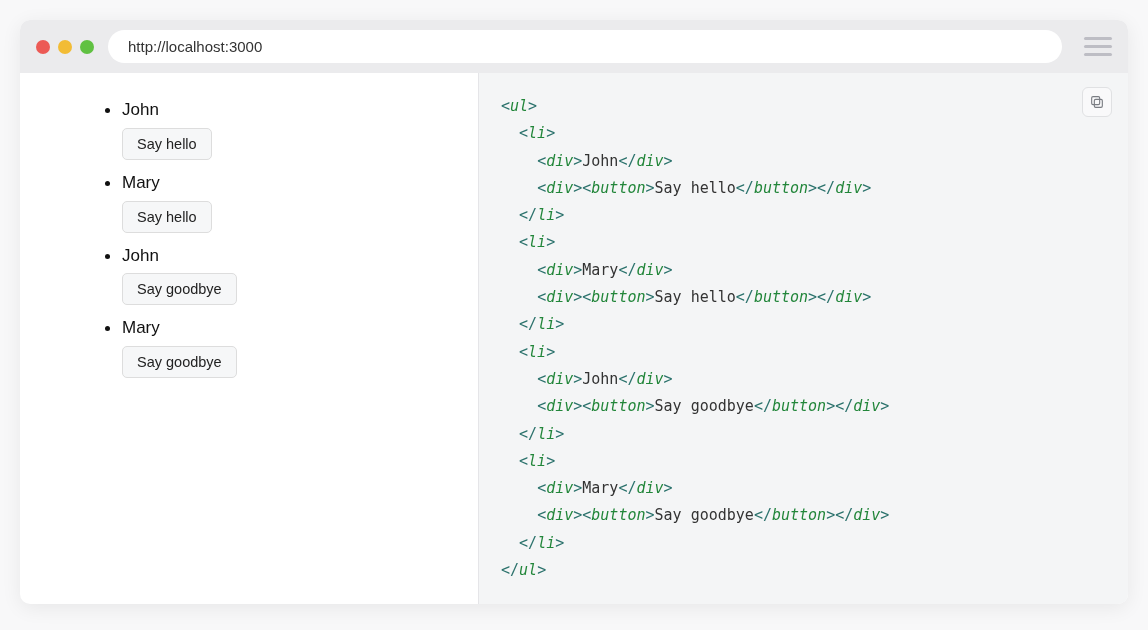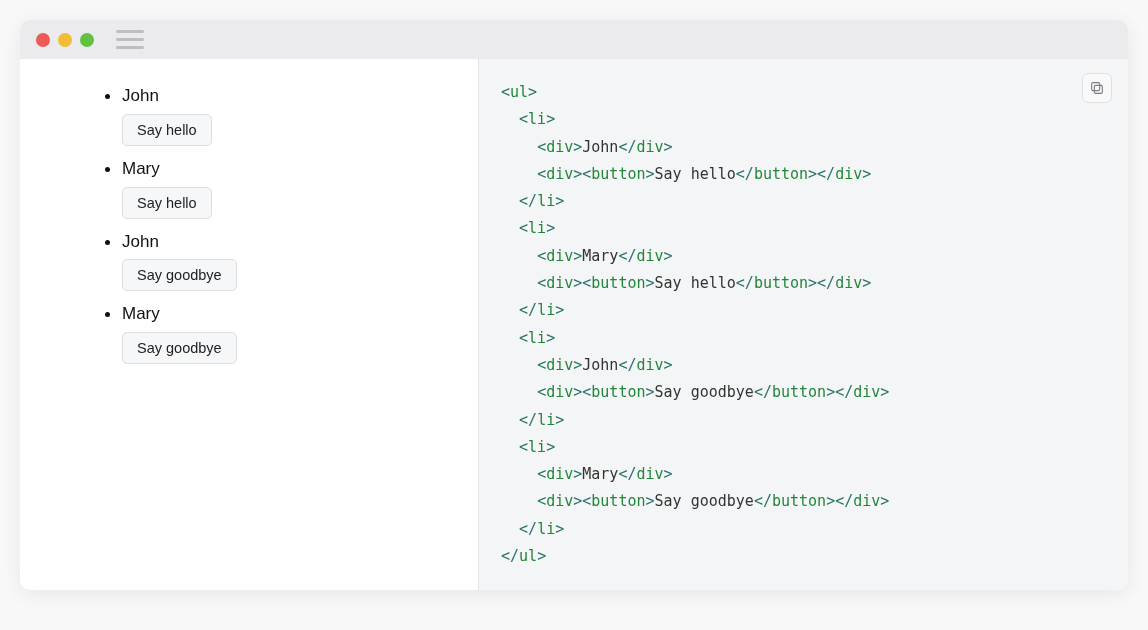--- a/index.html
+++ b/index.html
@@ -111,34 +111,35 @@
   .copy-btn svg { stroke: #7a7d83; }
   pre {
     margin: 0;
     font-family: ui-monospace, SFMono-Regular, Menlo, Consolas, monospace;
     font-size: 15px;
     line-height: 1.82;
     white-space: pre;
     color: #333;
   }
   .p  { color: #2b726c; } 
-  .t  { color: #22863a; } 
+  .t  { color: #22863a; font-style: italic; } 
   .tx { color: #333; }    
 </style>
 </head>
 <body>
 
 <div class="window">
 
   <div class="titlebar">
     <div class="traffic">
       <div class="dot red"></div>
       <div class="dot yellow"></div>
       <div class="dot green"></div>
     </div>
+    <div class="url-bar">http://localhost:3000</div>
     <div class="hamburger">
       <span></span>
         <span></span>
         <span></span>
     </div>
   </div>
 
   <div class="content">
 
     <div class="left">

